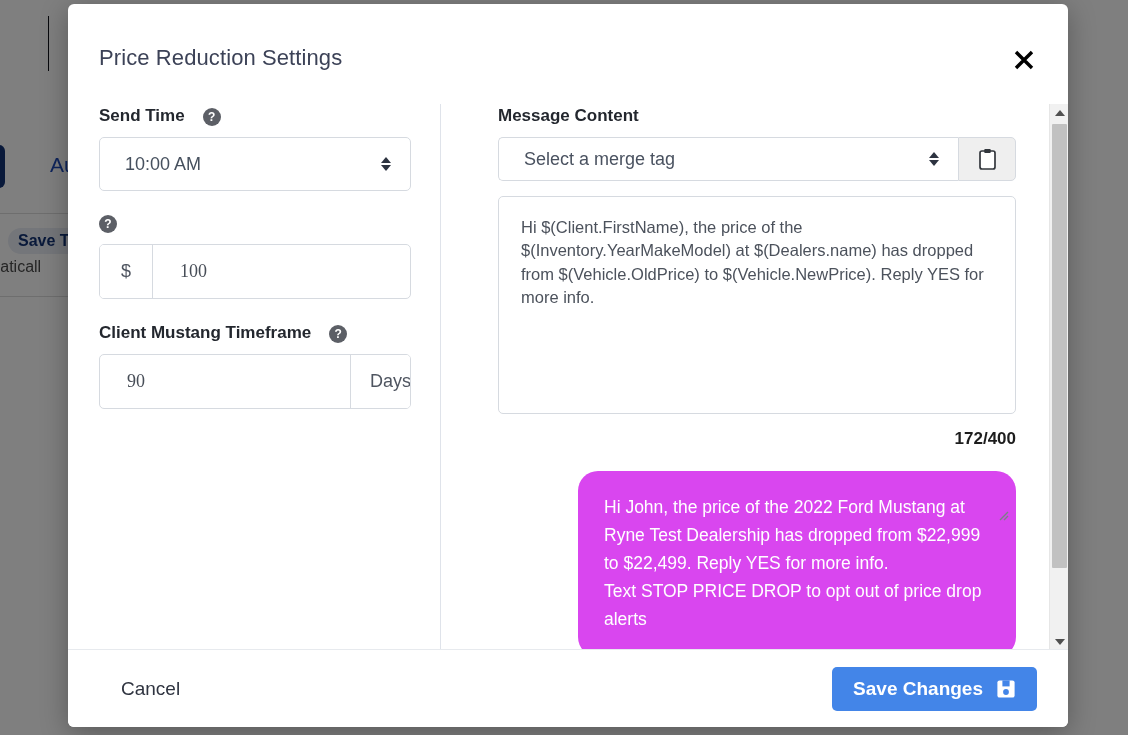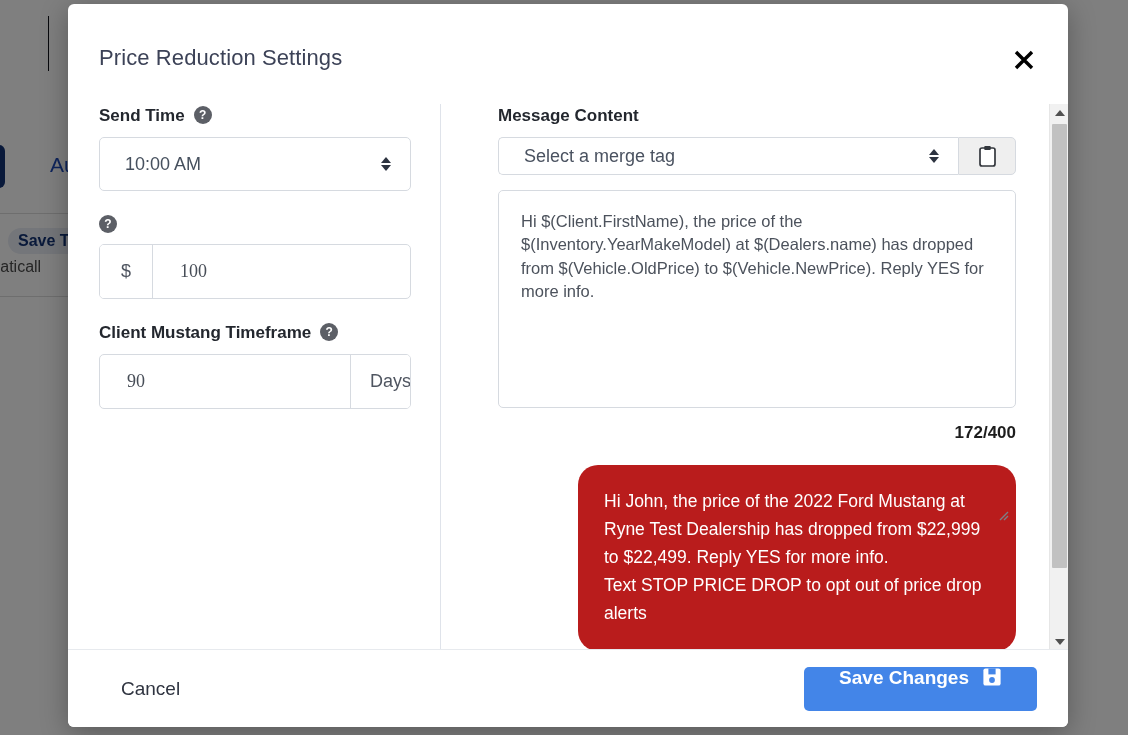--- a/index.html
+++ b/index.html
@@ -179,22 +179,22 @@
 
   #right-col {
     position: absolute;
     left: 430px;
     top: 10px;
     width: 518px;
   }
 
   .field-label {
     display: flex;
-    align-items: flex-start;
-    gap: 9px;
+    align-items: flex-end;
+    gap: 18px;
     font-size: 17px;
     font-weight: bold;
     color: #23272e;
     margin-bottom: 11px;
   }
 
   .help-icon {
     width: 18px;
     height: 18px;
     border-radius: 50%;
@@ -279,21 +279,21 @@
     padding-left: 27px;
     background: transparent;
   }
 
   .mb28 { margin-bottom: 24px; }
 
   
   .merge-row {
     display: flex;
     width: 100%;
-    height: 38px;
+    height: 44px;
   }
   .merge-select {
     position: relative;
     flex: 1;
     border: 1px solid #d6dae0;
     border-right: none;
     border-radius: 5px 0 0 5px;
     background: #ffffff;
     display: flex;
     align-items: center;
@@ -346,21 +346,21 @@
     color: #1d1d1d;
   }
 
   #preview-wrap {
     margin-top: 22px;
     display: flex;
     justify-content: flex-end;
   }
   #preview-bubble {
     max-width: 438px;
-    background: #b91c1c;
+    background: #d946ef;
     color: #ffffff;
     border-radius: 20px;
     padding: 22px 24px 24px 26px;
     font-size: 17.5px;
     line-height: 1.6;
     white-space: pre-wrap;
   }
 
   
   #modal-scrollbar {
@@ -427,31 +427,31 @@
     font-size: 19px;
     color: #2f3440;
     cursor: pointer;
     padding: 4px 2px;
   }
   #save-btn {
     position: absolute;
     right: 31px;
     top: 17px;
     height: 44px;
-    padding: 0 35px;
+    padding: 0 21px;
     border: none;
     border-radius: 5px;
     background: #4385e8;
     color: #ffffff;
     font-family: inherit;
     font-size: 19px;
     font-weight: bold;
     cursor: pointer;
     display: flex;
-    align-items: flex-start;
+    align-items: center;
     gap: 13px;
   }
 </style>
 </head>
 <body>
 
 <div id="page-root">
 
   <div id="bg-page">
 

